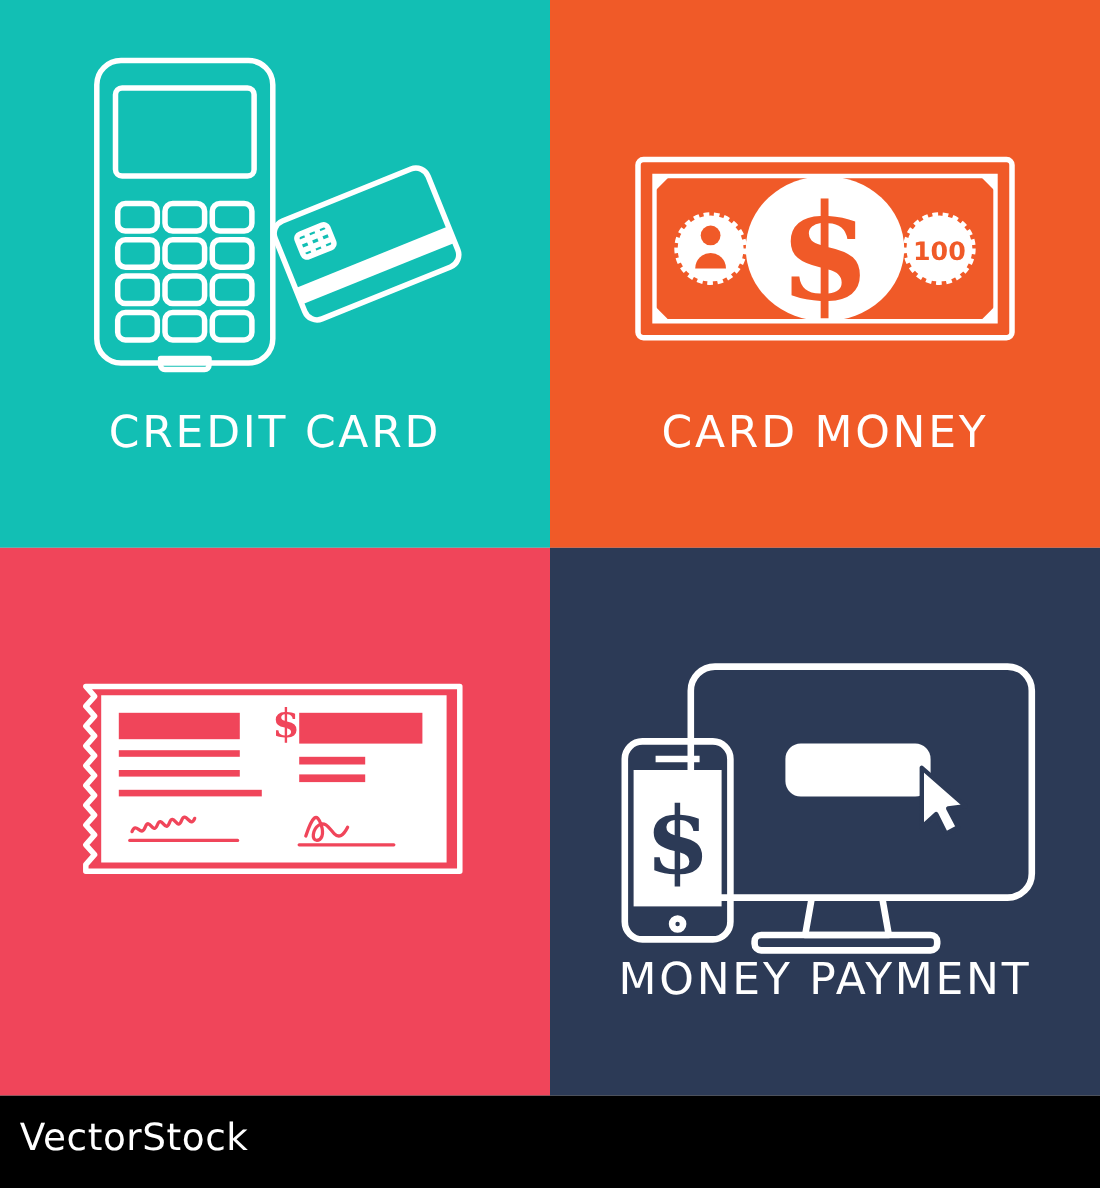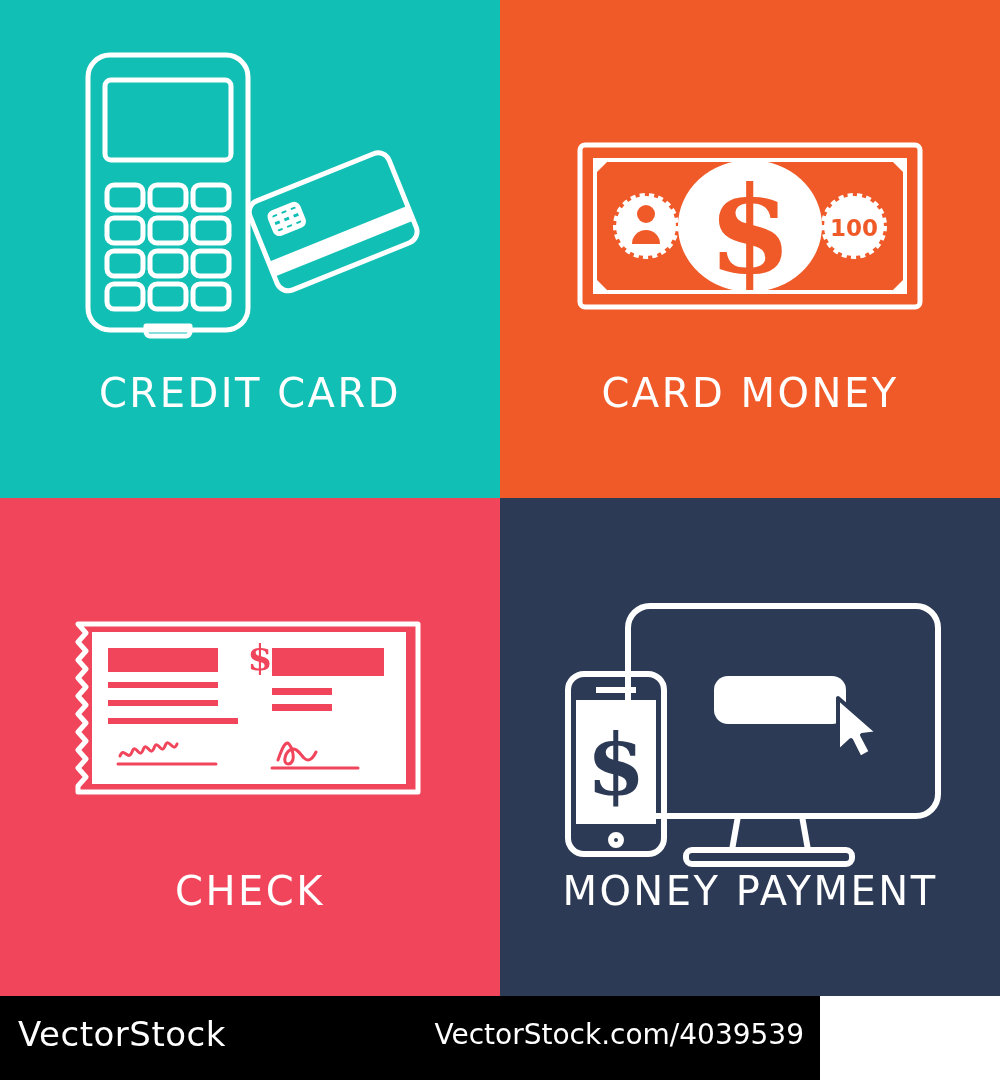--- a/index.html
+++ b/index.html
@@ -20,21 +20,21 @@
   .label{
     position:absolute;left:0;width:500px;top:370px;
     text-align:center;
     color:#ffffff;
     font-size:40px;
     letter-spacing:2.5px;
     font-weight:400;
     font-family:"DejaVu Sans", sans-serif;
   }
   .footer{
-    position:absolute;left:0;top:996px;width:820px;height:84px;
+    position:absolute;left:0;top:996px;width:1000px;height:84px;
     background:#000000;
   }
   .footer-left{
     position:absolute;left:18px;top:18px;
     color:#ffffff;font-size:34px;letter-spacing:0.5px;
     font-family:"DejaVu Sans", sans-serif;
   }
   .footer-right{
     position:absolute;right:16px;top:22px;
     color:#ffffff;font-size:28px;
@@ -145,21 +145,20 @@
           <text x="260" y="172" font-family="DejaVu Serif, serif" font-size="36" font-weight="bold" fill="#f0455a" text-anchor="middle">$</text>
 
           <g fill="none" stroke="#f0455a" stroke-width="3" stroke-linecap="round">
             <path d="M120 258 c4 -10 8 6 12 -4 c4 -10 7 8 11 -2 c4 -10 7 8 11 -2 c4 -10 7 8 11 -2 c4 -10 8 8 12 -2"></path>
             <line x1="118" y1="266" x2="216" y2="266"></line>
             <path d="M278 262 c6 -18 10 -22 14 -10 c3 9 0 14 -4 14 c-5 0 -4 -10 2 -14 c6 -4 10 4 14 8 c4 4 8 2 12 -6"></path>
             <line x1="272" y1="270" x2="358" y2="270"></line>
           </g>
         </svg>
       </div>
-      <div class="label">CHECK</div>
     </div>
 
     <div class="quad q-br" style="background:#2c3a56">
       <div class="art">
         <svg viewBox="0 0 500 400" width="500" height="400">
           <g fill="none" stroke="#ffffff" stroke-width="6" stroke-linejoin="round">
 
             <rect x="128" y="108" width="310" height="210" rx="22" ry="22"></rect>
             <path d="M238 318 l-6 34 h76 l-6 -34"></path>
             <rect x="186" y="352" width="166" height="14" rx="6" ry="6"></rect>
@@ -179,16 +178,15 @@
           </g>
         </svg>
       </div>
       <div class="label">MONEY PAYMENT</div>
     </div>
 
   </div>
 
   <div class="footer">
     <div class="footer-left">VectorStock</div>
-    <div class="footer-right">VectorStock.com/4039539</div>
   </div>
 
 </div>
 
 </body></html>

